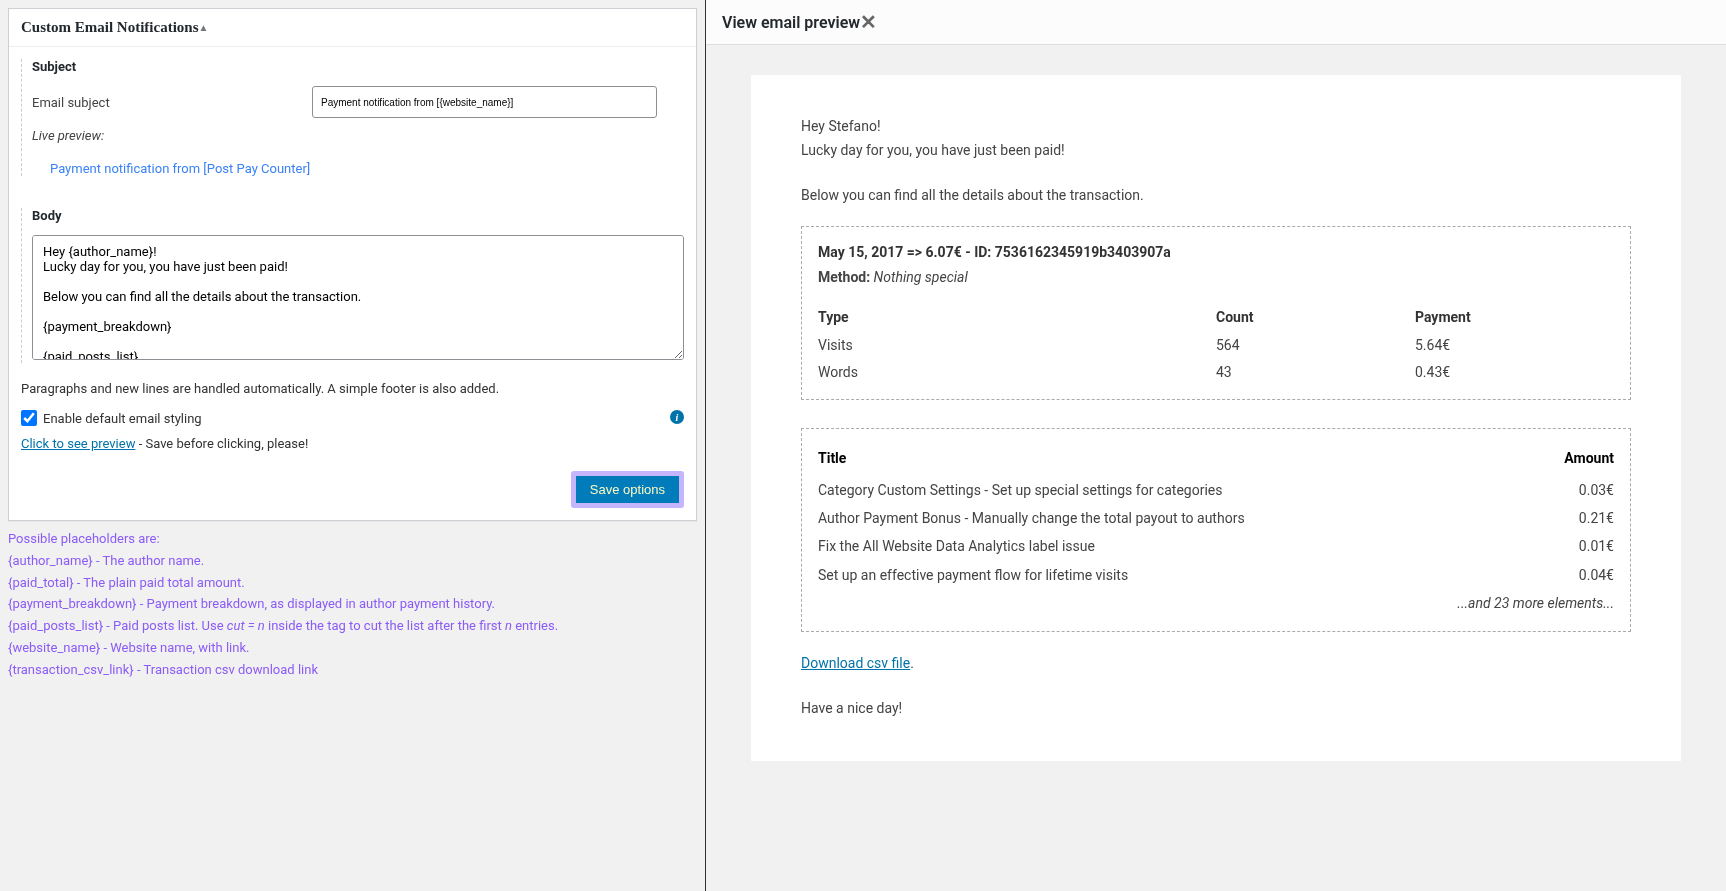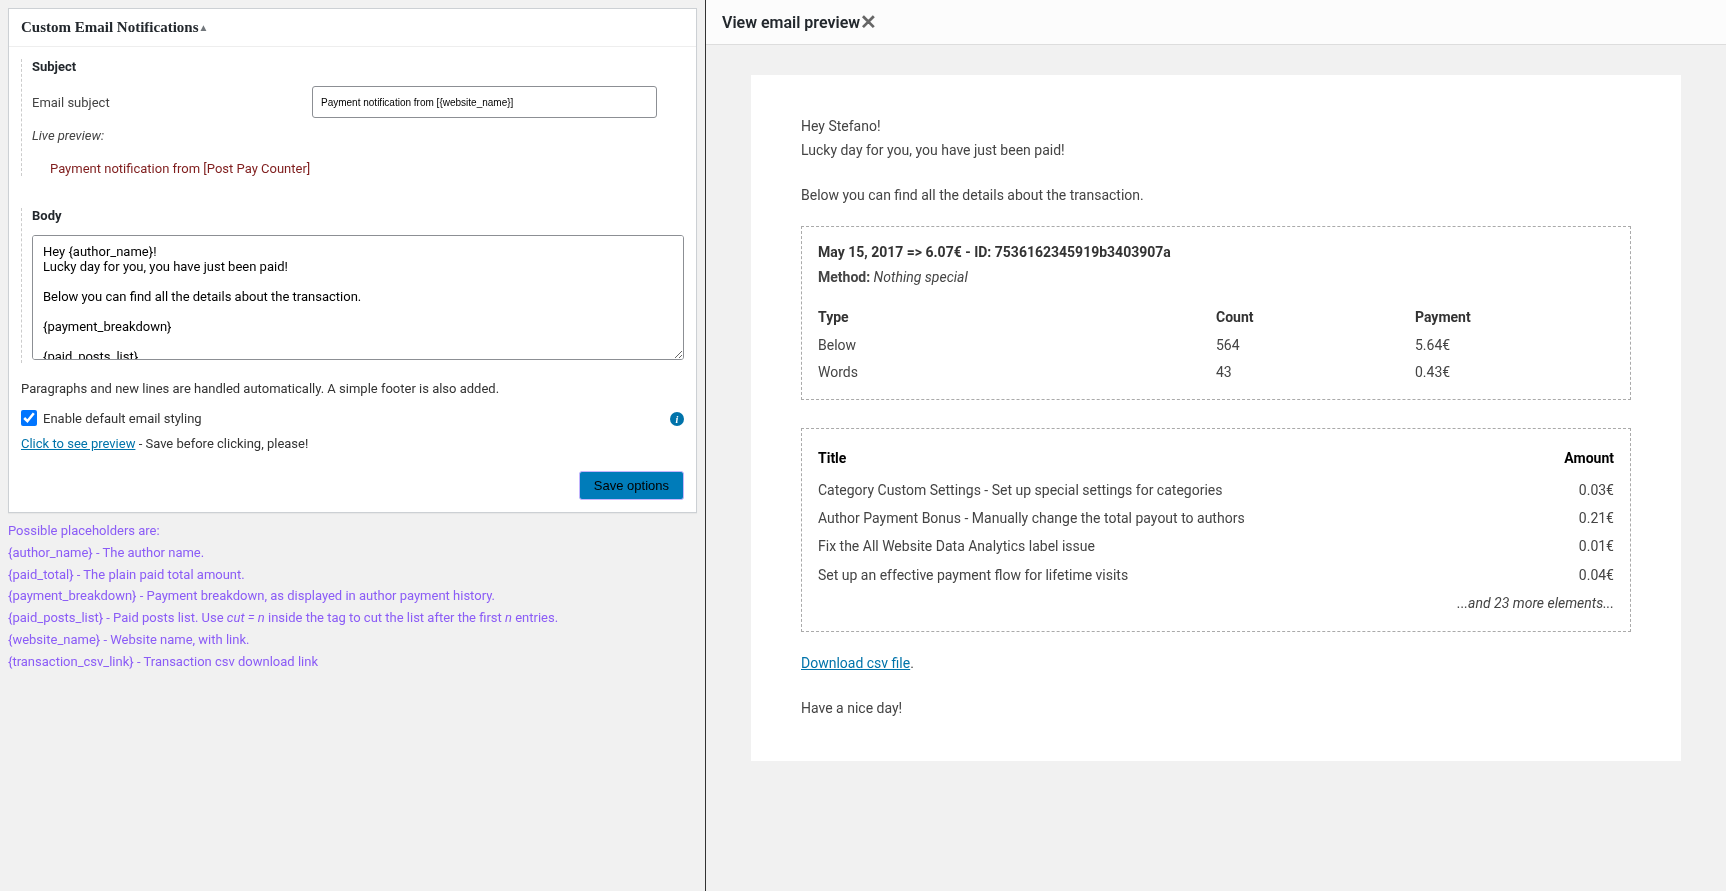--- a/index.html
+++ b/index.html
@@ -82,40 +82,40 @@
   border-radius: 3px;
   font-size: 10px;
   height: 32px;
   max-width: 345px;
 }
 .italic {
   font-style: italic;
 }
 .preview-text {
   padding: 8px 0 0 18px;
-  color: #7f1d1d;
+  color: #3b82f6;
 }
 .textarea {
   width: 100%;
   height: 125px;
   padding: 8px 10px;
   border: 1px solid #8c8f94;
   border-radius: 3px;
   font-size: 13px;
   font-family: inherit;
   resize: both;
   overflow-y: scroll;
 }
 .help-text {
   margin: 14px 0;
   color: #333;
 }
 .checkbox-row {
   display: flex;
-  align-items: flex-end;
+  align-items: flex-start;
   justify-content: space-between;
   margin-bottom: 10px;
 }
 .checkbox-row label {
   display: flex;
   align-items: center;
   gap: 6px;
 }
 .checkbox-row input[type="checkbox"] {
   width: 16px;
@@ -140,22 +140,22 @@
   text-decoration: underline;
   cursor: pointer;
 }
 .button-row {
   display: flex;
   justify-content: flex-end;
   margin-top: 20px;
 }
 .btn-primary {
   background: #007cba;
-  border: 1px solid #c4b5fd;
-  color: #000000;
+  border: 5px solid #c4b5fd;
+  color: #fef9c3;
   padding: 6px 14px;
   border-radius: 3px;
   cursor: pointer;
   font-size: 13px;
 }
 .placeholders {
   margin-top: 8px;
   line-height: 1.6;
   color: #8b5cf6;
 }
@@ -362,21 +362,21 @@
         <table class="breakdown-table">
           <thead>
             <tr>
               <th style="width:50%">Type</th>
               <th style="width:25%">Count</th>
               <th style="width:25%">Payment</th>
             </tr>
           </thead>
           <tbody>
             <tr>
-              <td>Below</td>
+              <td>Visits</td>
               <td>564</td>
               <td>5.64€</td>
             </tr>
             <tr>
               <td>Words</td>
               <td>43</td>
               <td>0.43€</td>
             </tr>
           </tbody>
         </table>

